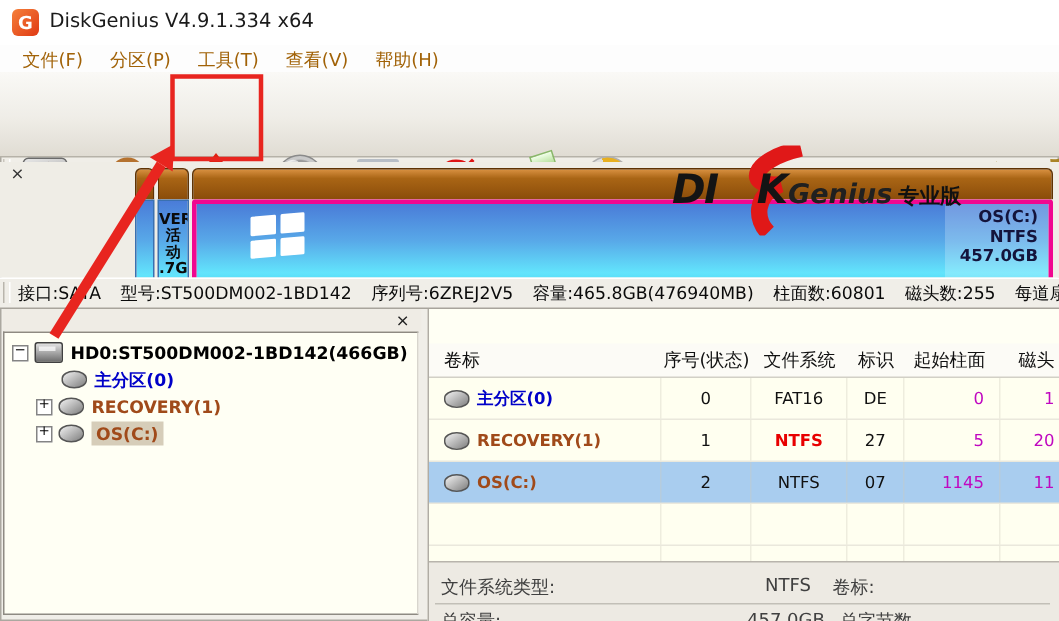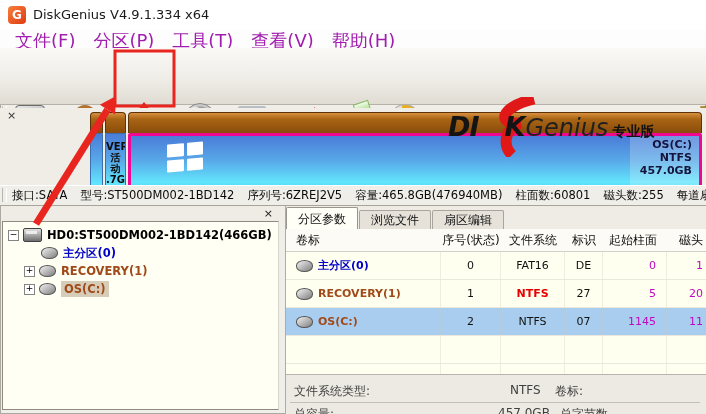--- a/index.html
+++ b/index.html
@@ -11,21 +11,21 @@
   .abs{position:absolute;}
   
   .titlebar{left:0;top:0;width:706px;height:30px;background:#FFFFFF;}
   .app-icon{left:8px;top:6px;width:18px;height:18px;border-radius:4px;
     background:linear-gradient(135deg,#F5803A,#E03A14);color:#fff;font-weight:bold;
     font-size:12px;line-height:18px;text-align:center;}
   .title-text{left:33px;top:7px;font-size:13px;color:#1A1A1A;}
   
   .menubar{left:0;top:30px;width:706px;height:22px;background:#FDFDFD;
     border-bottom:1px solid #D8D4CC;display:flex;align-items:center;padding-left:6px;box-sizing:border-box;}
-  .menu-item{font-size:18px;color:#a21caf;padding:0 9px;line-height:21px;}
+  .menu-item{font-size:12px;color:#a16207;padding:0 9px;line-height:21px;}
   
   .toolbar{left:0;top:48px;width:706px;height:56px;
     background:linear-gradient(180deg,#FAF9F6 0%,#EFEDE7 55%,#E0DCD3 100%);
     border-bottom:1px solid #B6B2A8;}
   .tgrip{left:2px;top:58px;width:3px;height:44px;border-left:1px solid #C9C5BC;border-right:1px solid #FFFFFF;}
   .tbtn{top:53px;width:56px;height:53px;text-align:center;}
   .tbtn .ticon{position:relative;width:34px;height:34px;margin:1px auto 0 auto;}
   .tlabel{font-size:12px;margin-top:1px;color:#0000BE;white-space:nowrap;}
   .tlabel.dark{color:#1C1C1C;}
   
@@ -58,21 +58,21 @@
   .icon-trash .paper{position:absolute;left:14px;top:0px;width:14px;height:9px;background:linear-gradient(#F0FFE8,#A8D888);transform:rotate(-18deg);border:1px solid #88B868;}
   .icon-pie{width:28px;height:28px;margin:3px auto 0;border-radius:50%;
     background:conic-gradient(#E8B020 0 14%,#E05020 14% 28%,#B03090 28% 42%,#3060C0 42% 58%,#30A050 58% 72%,#88CC30 72% 88%,#E0E0E0 88% 100%);
     border:1px solid #B0B0B0;position:relative;transform:rotate(-15deg);}
   .icon-pie:after{content:"";position:absolute;left:11px;top:11px;width:6px;height:6px;border-radius:50%;background:#fff;}
   
   .logo{left:448px;top:55px;width:210px;height:48px;white-space:nowrap;}
   .logo .t1{font-style:italic;font-weight:900;font-size:27px;color:#141414;letter-spacing:-1px;}
   .logo .swoosh{position:absolute;left:34px;top:-6px;z-index:1;}
   .logo .t2{font-style:italic;font-weight:900;font-size:27px;color:#141414;margin-left:26px;}
-  .logo .t3{font-style:italic;font-weight:normal;font-size:24px;color:#202020;letter-spacing:0px;}
+  .logo .t3{font-style:italic;font-weight:bold;font-size:18px;color:#202020;letter-spacing:0px;}
   .logo .t4{font-weight:bold;font-size:14px;color:#111;margin-left:4px;}
   .logo-row{position:absolute;left:0;top:8px;display:flex;align-items:baseline;z-index:2;}
   .stamp{left:650px;top:53px;font-size:42px;font-weight:800;color:#C9A230;
     -webkit-text-stroke:2px #A98426;transform:rotate(-3deg);letter-spacing:-4px;white-space:nowrap;}
   
   .overlay-svg{left:0;top:0;width:706px;height:414px;z-index:60;pointer-events:none;}
   
   .diskpanel{left:0;top:108px;width:706px;height:77px;background:#EFEDE6;}
   .dgrip{left:2px;top:116px;width:3px;height:58px;border-left:1px solid #B9B5AC;border-right:1px solid #FFFFFF;}
   .panel-x{font-size:11px;color:#333;line-height:10px;}
@@ -311,25 +311,20 @@
     </div>
     <div class="trow" style="padding-left:21px;">
       <span class="expander">+</span>
       <span class="drive-ico"></span>
       <span class="c-brown tree-sel">OS(C:)</span>
     </div>
   </div>
 </div>
 
 <div class="abs rightpanel">
-  <div class="tabs">
-    <div class="tab active">分区参数</div>
-    <div class="tab idle">浏览文件</div>
-    <div class="tab idle">扇区编辑</div>
-  </div>
 
   <div class="grid">
     <div class="g-header">
       <div class="cell col-name">卷标</div>
       <div class="cell col-seq">序号(状态)</div>
       <div class="cell col-fs">文件系统</div>
       <div class="cell col-id">标识</div>
       <div class="cell col-cyl">起始柱面</div>
       <div class="cell col-head">磁头</div>
     </div>

